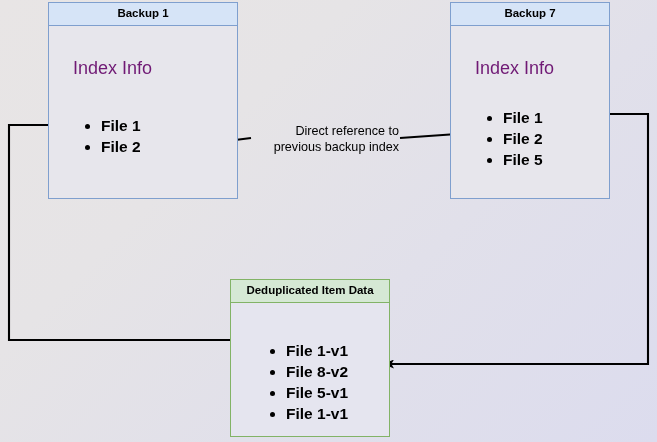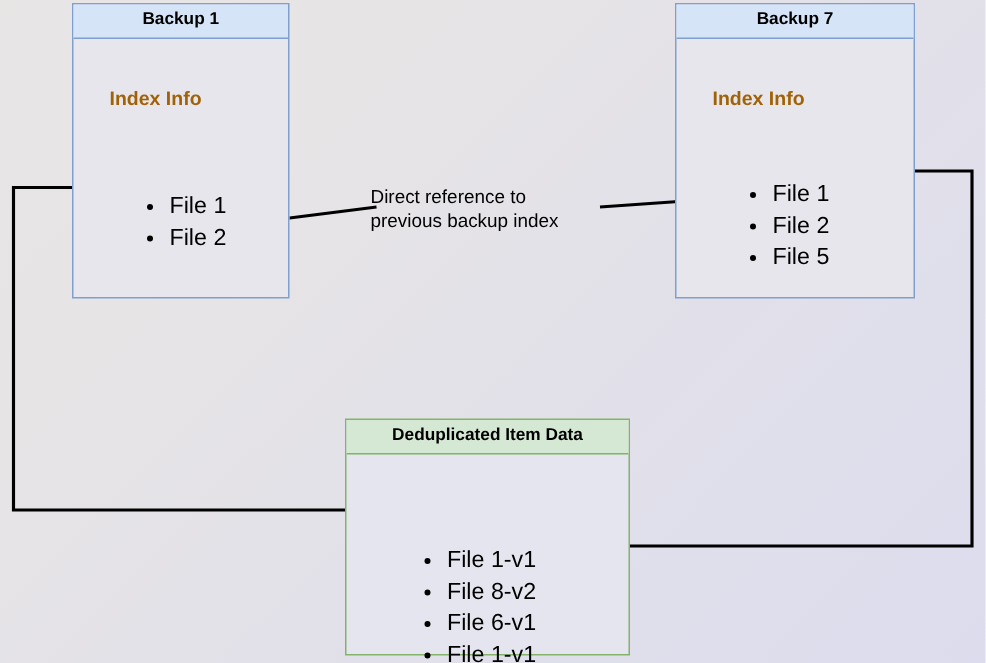--- a/index.html
+++ b/index.html
@@ -53,56 +53,56 @@
   .node.green .node-header {
     background: #d5e8d4;
     border-bottom: 1.6px solid #82b366;
   }
   .node-body {
     position: relative;
     height: calc(100% - 23px);
   }
   .subtitle {
     position: absolute;
-    font-size: 13px;
-    color: #a16207;
+    font-size: 18px;
+    color: #701a75;
     white-space: nowrap;
-    font-weight: bold;
   }
   ul.file-list {
     position: absolute;
-    margin: 12px;
+    margin: 0;
     padding: 0 0 0 15px;
     list-style: disc;
     list-style-position: outside;
+    font-weight: bold;
   }
   ul.file-list li {
     font-size: 15.5px;
     line-height: 21px;
     color: #000;
     white-space: nowrap;
   }
   
   .edge-label {
     position: absolute;
     font-size: 12.6px;
     line-height: 16px;
     color: #000;
-    text-align: left;
+    text-align: right;
     white-space: pre-line;
   }
   
-  #backup1      { left: 48px;  top: 2px;   width: 145px; height: 197px; }
+  #backup1      { left: 48px;  top: 2px;   width: 190px; height: 197px; }
   #backup2      { left: 450px; top: 2px;   width: 160px; height: 197px; }
-  #dedup        { left: 230px; top: 279px; width: 190px; height: 158px; }
+  #dedup        { left: 230px; top: 279px; width: 160px; height: 158px; }
   #backup1 .subtitle { left: 24px; top: 32px; }
   #backup2 .subtitle { left: 24px; top: 32px; }
   #backup1 ul.file-list { left: 37px; top: 89px; }
   #backup2 ul.file-list { left: 37px; top: 81px; }
-  #dedup   ul.file-list { left: 40px; top: 48px; }
+  #dedup   ul.file-list { left: 40px; top: 37px; }
   #label-direct-reference { left: 247px; top: 123px; width: 152px; }
 </style>
 </head>
 <body>
 
 <div id="canvas">
 
   <svg class="svg-layer" viewBox="0 0 657 442" width="657" height="442">
     <defs>
       <marker id="arrow-end" markerWidth="11" markerHeight="9" refX="10" refY="4.5" orient="auto" markerUnits="userSpaceOnUse">
@@ -146,21 +146,21 @@
       </ul>
     </div>
   </div>
 
   <div class="node green" id="dedup">
     <div class="node-header">Deduplicated Item Data</div>
     <div class="node-body">
       <ul class="file-list">
         <li>File 1-v1</li>
         <li>File 8-v2</li>
-        <li>File 6-v1</li>
+        <li>File 5-v1</li>
         <li>File 1-v1</li>
       </ul>
     </div>
   </div>
 
   <div class="edge-label" id="label-direct-reference">Direct reference to
 previous backup index</div>
 
 </div>
 

